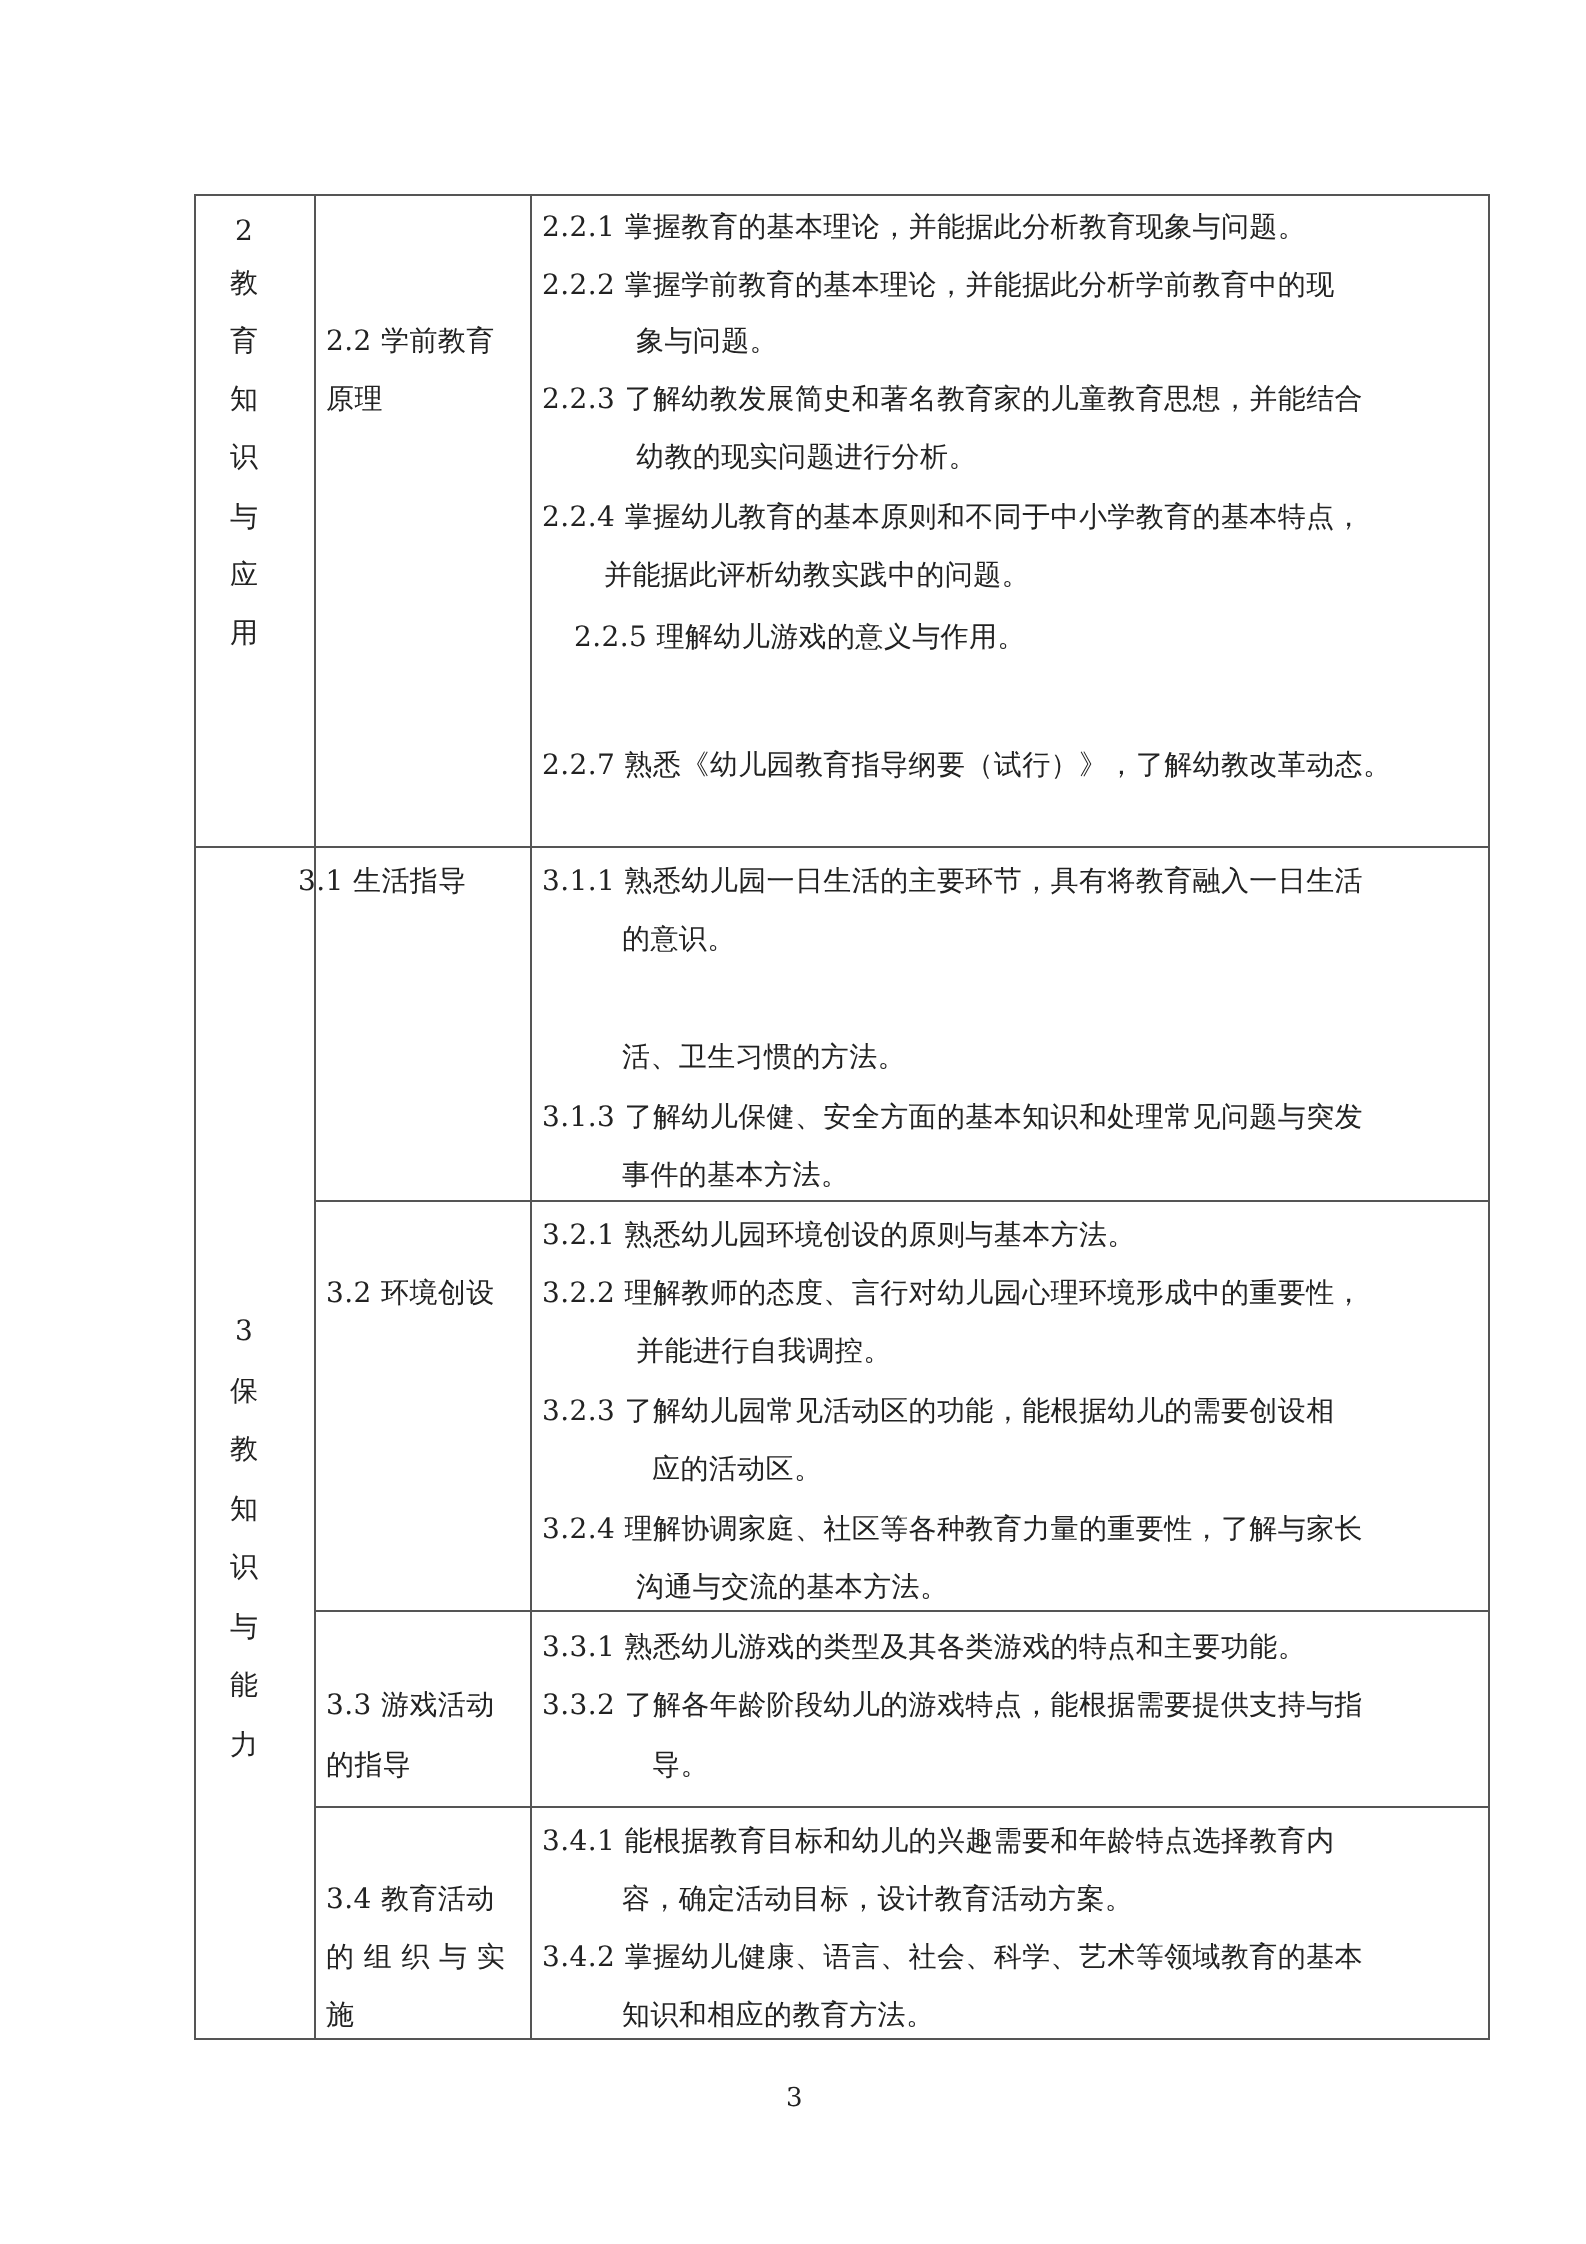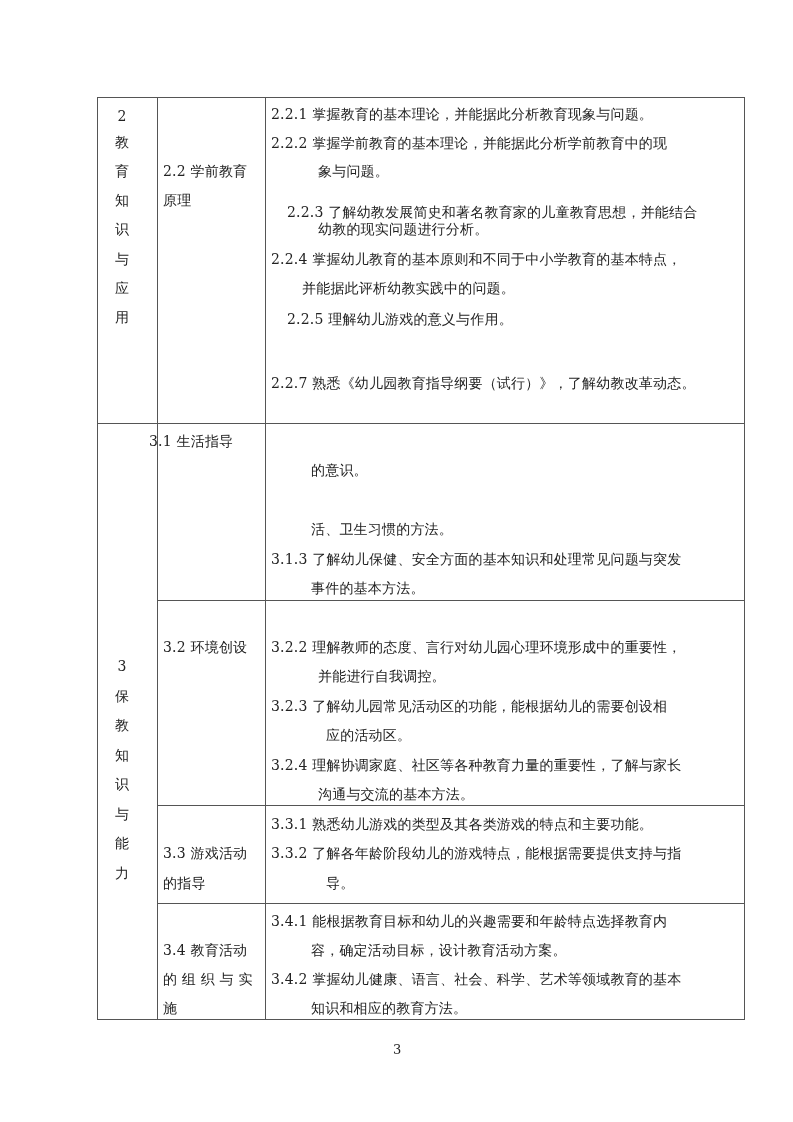--- a/index.html
+++ b/index.html
@@ -37,43 +37,45 @@
   <div class="vert" style="left:112px; top:250px;">与</div>
   <div class="vert" style="left:112px; top:279px;">应</div>
   <div class="vert" style="left:112px; top:308px;">用</div>
 
   <div class="t" style="left:163px; top:162px;">2.2 学前教育</div>
   <div class="t" style="left:163px; top:191px;">原理</div>
 
   <div class="t" style="left:271px; top:105px;">2.2.1  掌握教育的基本理论，并能据此分析教育现象与问题。</div>
   <div class="t" style="left:271px; top:134px;">2.2.2  掌握学前教育的基本理论，并能据此分析学前教育中的现</div>
   <div class="t" style="left:318px; top:162px;">象与问题。</div>
-  <div class="t" style="left:287px; top:191px;margin-top:12px;">2.2.3 了解幼教发展简史和著名教育家的儿童教育思想，并能结合</div>
+  <div class="t" style="left:271px; top:191px;">2.2.3 了解幼教发展简史和著名教育家的儿童教育思想，并能结合</div>
   <div class="t" style="left:318px; top:220px;">幼教的现实问题进行分析。</div>
   <div class="t" style="left:271px; top:250px;">2.2.4 掌握幼儿教育的基本原则和不同于中小学教育的基本特点，</div>
   <div class="t" style="left:302px; top:279px;text-align:right;">并能据此评析幼教实践中的问题。</div>
   <div class="t" style="left:287px; top:310px;">2.2.5  理解幼儿游戏的意义与作用。</div>
   <div class="t" style="left:271px; top:374px;">2.2.7  熟悉《幼儿园教育指导纲要（试行）》，了解幼教改革动态。</div>
 
   <div class="vert" style="left:112px; top:657px;">3</div>
   <div class="vert" style="left:112px; top:687px;">保</div>
   <div class="vert" style="left:112px; top:716px;">教</div>
   <div class="vert" style="left:112px; top:746px;">知</div>
   <div class="vert" style="left:112px; top:775px;">识</div>
   <div class="vert" style="left:112px; top:805px;">与</div>
   <div class="vert" style="left:112px; top:834px;">能</div>
   <div class="vert" style="left:112px; top:864px;">力</div>
 
   <div class="t" style="left:149px; top:432px;">3.1 生活指导</div>
+  <div class="t" style="left:271px; top:432px;">3.1.1 熟悉幼儿园一日生活的主要环节，具有将教育融入一日生活</div>
   <div class="t" style="left:311px; top:461px;">的意识。</div>
   <div class="t" style="left:311px; top:520px;">活、卫生习惯的方法。</div>
   <div class="t" style="left:271px; top:550px;">3.1.3 了解幼儿保健、安全方面的基本知识和处理常见问题与突发</div>
   <div class="t" style="left:311px; top:579px;">事件的基本方法。</div>
 
   <div class="t" style="left:163px; top:638px;">3.2 环境创设</div>
+  <div class="t" style="left:271px; top:609px;">3.2.1   熟悉幼儿园环境创设的原则与基本方法。</div>
   <div class="t" style="left:271px; top:638px;">3.2.2  理解教师的态度、言行对幼儿园心理环境形成中的重要性，</div>
   <div class="t" style="left:318px; top:667px;">并能进行自我调控。</div>
   <div class="t" style="left:271px; top:697px;">3.2.3  了解幼儿园常见活动区的功能，能根据幼儿的需要创设相</div>
   <div class="t" style="left:326px; top:726px;">应的活动区。</div>
   <div class="t" style="left:271px; top:756px;">3.2.4  理解协调家庭、社区等各种教育力量的重要性，了解与家长</div>
   <div class="t" style="left:318px; top:785px;">沟通与交流的基本方法。</div>
 
   <div class="t" style="left:163px; top:844px;text-align:right;">3.3 游戏活动</div>
   <div class="t" style="left:163px; top:874px;">的指导</div>
   <div class="t" style="left:271px; top:815px;">3.3.1   熟悉幼儿游戏的类型及其各类游戏的特点和主要功能。</div>

